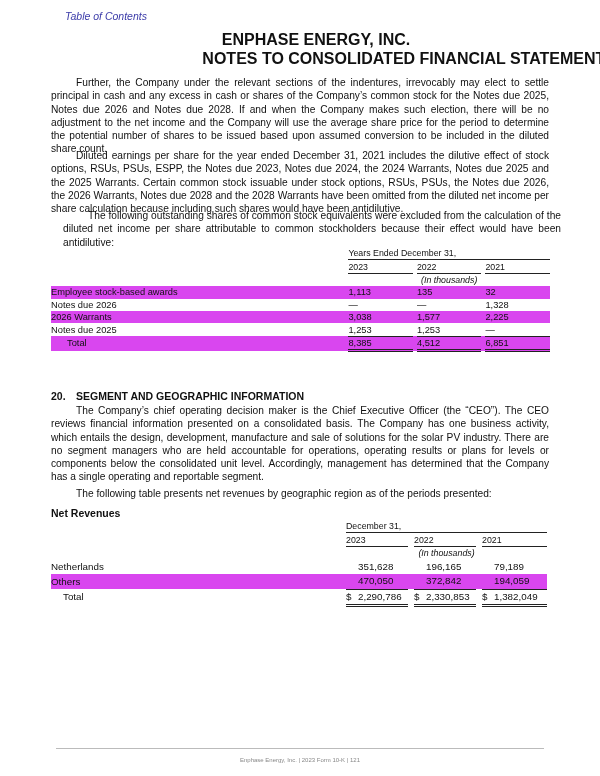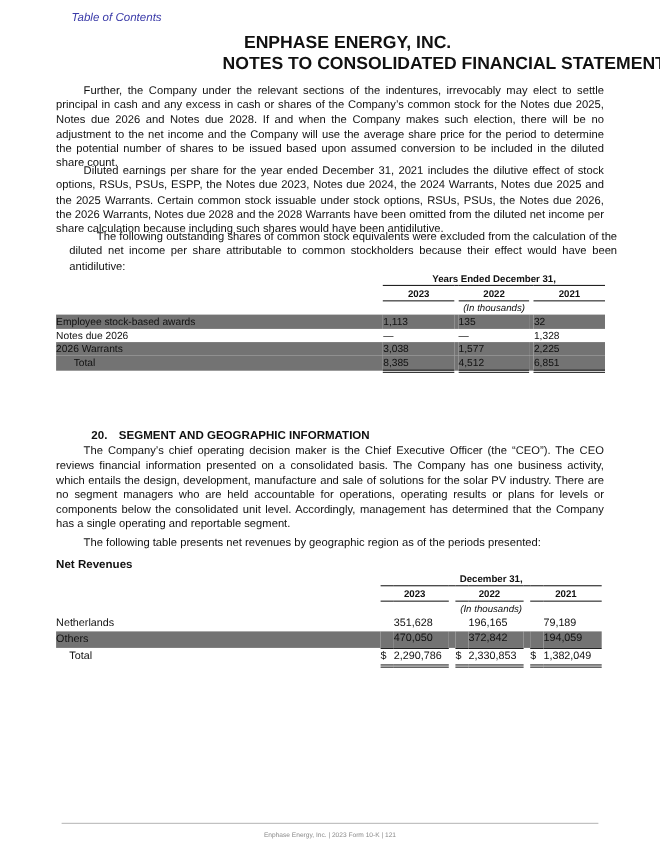--- a/index.html
+++ b/index.html
@@ -5,28 +5,28 @@
   html, body { margin: 0; padding: 0; background: #ffffff; }
   body { width: 600px; height: 776px; position: relative; overflow: hidden;
          font-family: "Liberation Sans", sans-serif; color: #111; }
   .toc { position: absolute; left: 65px; top: 10px; font-size: 10.5px; font-style: italic;
          color: #3a3aa8; text-decoration: none; }
   .h1 { position: absolute; left: 16px; width: 600px; text-align: center; font-weight: bold; font-size: 16px; }
   .para { position: absolute; left: 51px; width: 498px; font-size: 10.2px; line-height: 13.3px;
           text-align: justify; text-indent: 25px; margin: 0; }
   table.fin { position: absolute; border-collapse: collapse; font-size: 9.3px; }
   table.fin td { padding: 0; height: 12.4px; line-height: 12px; white-space: nowrap; }
-  .hl td { background: #737373; }
+  .hl td { background: #d946ef; }
   .num { }
-  .colhead { font-weight: bold; text-align: center; font-size: 8.8px; }
+  .colhead { font-weight: normal; font-size: 8.8px; }
   .uline { border-bottom: 1.5px solid #222; }
   .dline { border-bottom: 3px double #222; }
   .sub { font-style: italic; text-align: center; font-size: 8.8px; }
   .sec { position: absolute; left: 51px; top: 390px; font-weight: bold; font-size: 10.5px; }
-  .sec .n { display: inline-block; width: 25px; margin-left: 32px; }
+  .sec .n { display: inline-block; width: 25px; }
   .netrev { position: absolute; left: 51px; top: 507px; font-weight: bold; font-size: 10.5px; }
   .footer-line { position: absolute; left: 56px; width: 488px; top: 748px; border-top: 1px solid #bbb; }
   .footer { position: absolute; left: 0; width: 600px; top: 757px; text-align: center;
             font-size: 6px; color: #888; }
   .gap { width: 4px; }
 </style>
 </head>
 <body>
 
 <a class="toc" href="#">Table of Contents</a>
@@ -79,20 +79,28 @@
         <td></td>
     <td class="num">1,328</td>
   </tr>
   <tr class="hl">
     <td>2026 Warrants</td>
     <td class="num">3,038</td>
         <td></td>
     <td class="num">1,577</td>
         <td></td>
     <td class="num">2,225</td>
+  </tr>
+  <tr>
+    <td>Notes due 2025</td>
+    <td class="num uline">1,253</td>
+        <td></td>
+    <td class="num uline">1,253</td>
+        <td></td>
+    <td class="num uline">—</td>
   </tr>
   <tr class="hl">
     <td style="padding-left:16px;">Total</td>
     <td class="num dline">8,385</td>
         <td></td>
     <td class="num dline">4,512</td>
         <td></td>
     <td class="num dline">6,851</td>
   </tr>
 </tbody>

